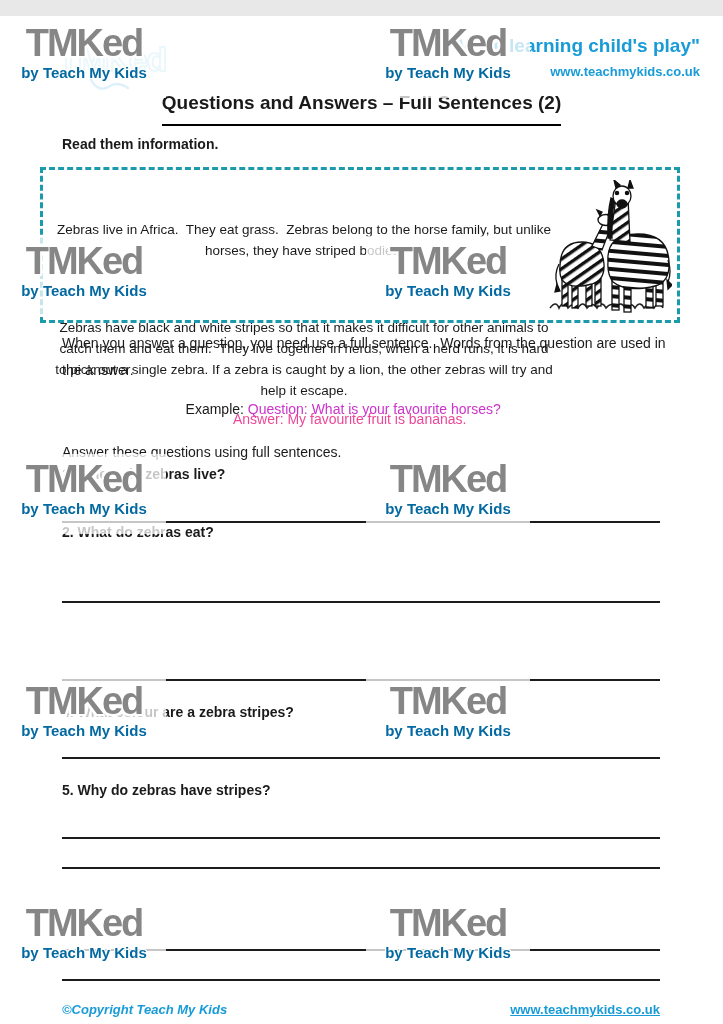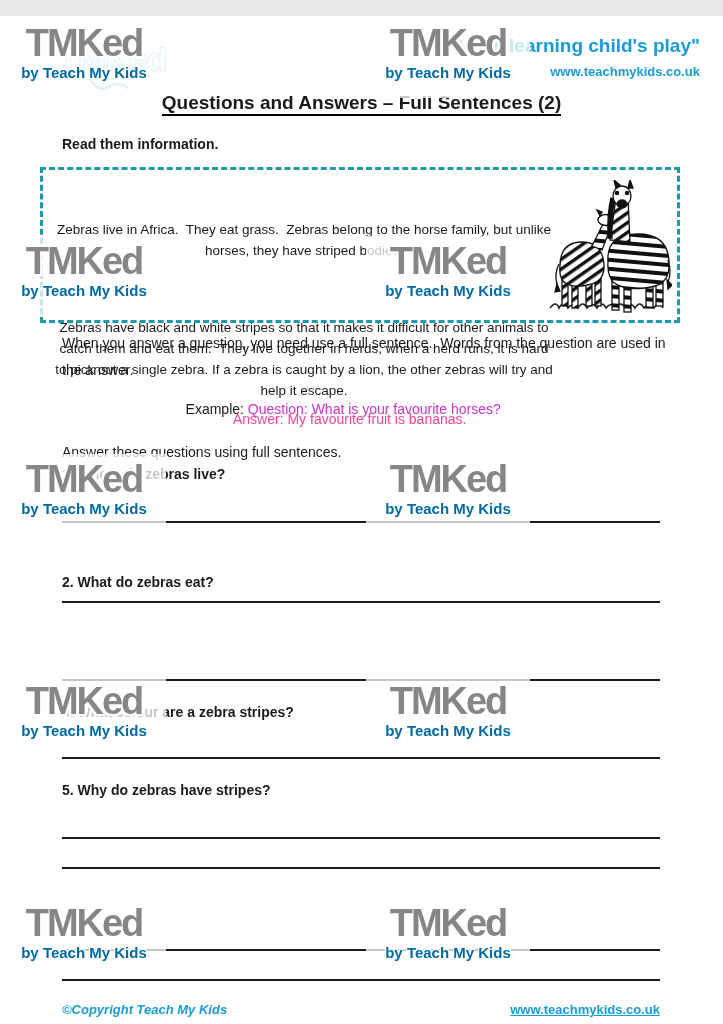--- a/index.html
+++ b/index.html
@@ -37,21 +37,21 @@
     right:23px; top:19px; font-size:19px; font-weight:bold; color:#189bd7;
     z-index:1; white-space:pre;
   }
   .brand-url {
     right:23px; top:48px; font-size:13px; font-weight:bold; color:#189bd7; z-index:1;
   }
   .page-title {
     left:0; top:76px; width:100%; text-align:center; font-size:19px;
     font-weight:bold; z-index:2;
   }
-  .page-title span { border-bottom:2px solid #000; padding-bottom:1px; }
+  .page-title span { border-bottom:2px solid #000; padding-bottom:11px; }
   .read-instruction { left:62px; top:120px; font-size:14px; font-weight:bold; }
 
   .info-box {
     left:40px; top:151px; width:640px; height:156px;
     border:3px dashed #1b9aab; z-index:2; background:transparent;text-align:center;
   }
   .info-text {
     position:absolute; left:10px; top:7px; width:502px;
     font-size:13.5px; line-height:21px; white-space:pre-wrap;
   }
@@ -148,21 +148,21 @@
   <div class="abs example-q">
     <span>Example: </span><span class="magenta">Question: What is your favourite horses?</span>
   </div>
   <div class="abs example-a">Answer: My favourite fruit is bananas.</div>
 
   <div class="abs task-instruction">Answer these questions using full sentences.</div>
 
   <div class="q-label" style="top:450px">1. Where do zebras live?</div>
   <div class="answer-line" style="top:505px"></div>
 
-  <div class="q-label" style="top:558px">2. What do zebras eat?</div>
+  <div class="q-label" style="top:508px">2. What do zebras eat?</div>
   <div class="answer-line" style="top:585px"></div>
 
   <div class="answer-line" style="top:663px"></div>
 
   <div class="q-label" style="top:688px">4. What colour are a zebra stripes?</div>
   <div class="answer-line" style="top:741px"></div>
 
   <div class="q-label" style="top:766px">5. Why do zebras have stripes?</div>
   <div class="answer-line" style="top:821px"></div>
   <div class="answer-line" style="top:851px"></div>

